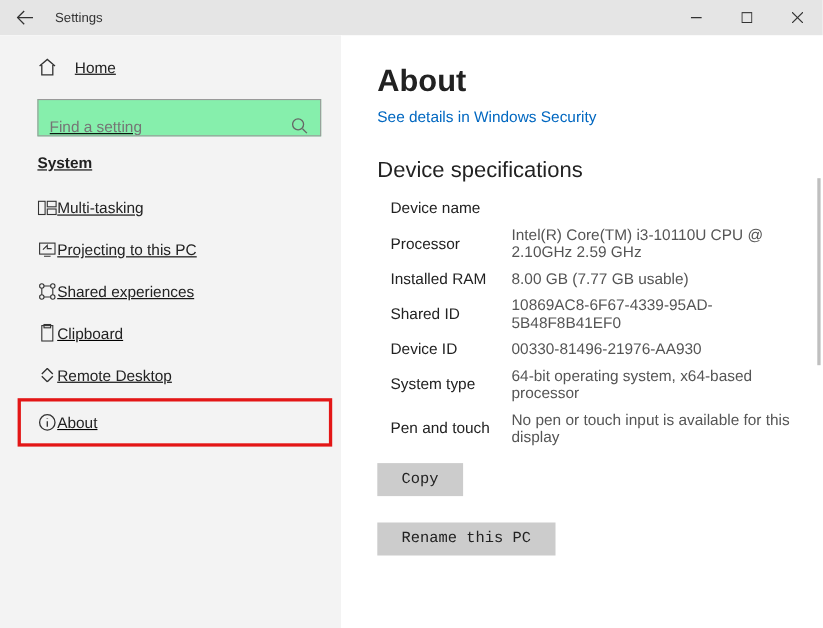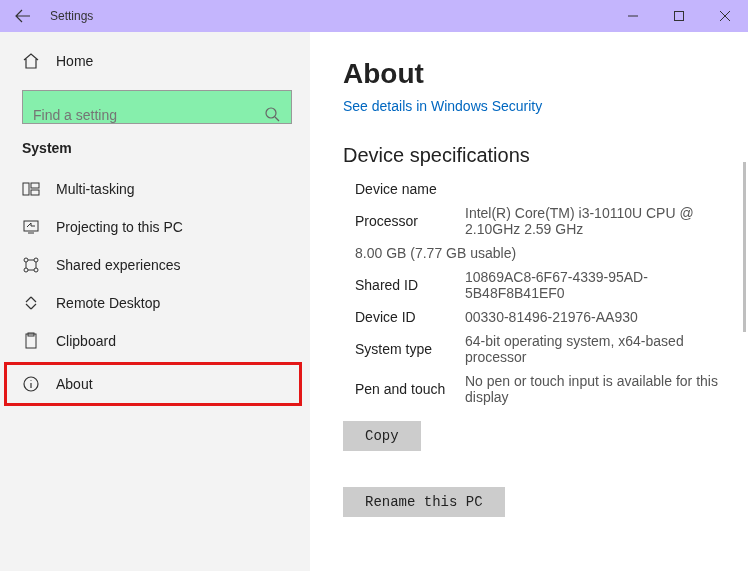--- a/index.html
+++ b/index.html
@@ -1,41 +1,41 @@
 <!DOCTYPE html>
 <html><head>
   <meta charset="utf-8">
   <style>
     * { margin: 0; padding: 0; box-sizing: border-box; font-family: "Segoe UI", sans-serif; }
     body { width: 748px; height: 571px; background: #fff; display: flex; flex-direction: column; overflow: hidden; }
-    .titlebar { height: 32px; display: flex; align-items: center; background: #c4b5fd; justify-content: space-between; }
+    .titlebar { height: 32px; display: flex; align-items: center; background: #e5e5e5; justify-content: space-between; }
     .back-btn { width: 46px; height: 32px; display: flex; align-items: center; justify-content: center; cursor: pointer; }
     .app-title { font-size: 12px; color: #333; margin-left: 4px; }
     .win-controls { margin-left: auto; display: flex; }
     .win-btn { width: 46px; height: 32px; display: flex; align-items: center; justify-content: center; cursor: pointer; }
     .content { flex: 1; display: flex; overflow: hidden; }
-    .sidebar { width: 310px; background: #f3f3f3; padding: 12px 0 0 4px; overflow: hidden; }
+    .sidebar { width: 310px; background: #f3f3f3; padding: 12px 0 0 16px; overflow: hidden; text-decoration: underline; }
     .home-row { display: flex; align-items: center; padding: 8px 18px; cursor: pointer; gap: 16px; }
     .home-row span.label { font-size: 14px; color: #222; }
     .search-box { margin: 12px 18px 12px 18px; border: 1px solid #999; background: #86efac; height: 34px; display: flex; align-items: flex-end; padding: 0 10px; }
     .search-box input { flex: 1; border: none; background: transparent; outline: none; font-size: 14px; color: #666; }
     .section-header { font-size: 14px; font-weight: 600; color: #222; padding: 4px 18px 14px 18px; }
-    .nav-item { display: flex; align-items: center; padding: 10px 18px; gap: 16px; cursor: pointer; }
+    .nav-item { display: flex; align-items: center; padding: 10px 18px; gap: 0; cursor: pointer; }
     .nav-item .label { font-size: 14px; color: #222; }
     .nav-item.highlighted { border: 3px solid #e31616; margin: 2px 8px 2px 0; padding: 10px 18px 10px 15px; }
     .main { flex: 1; padding: 26px 20px 0 32px; overflow-y: auto; position: relative; border-left: 1px solid #fff; }
     .scroll-marker { position: absolute; right: 2px; top: 130px; width: 3px; height: 170px; background: #bfbfbf; }
     h1.page-title { font-size: 28px; font-weight: 600; color: #222; margin-bottom: 8px; }
     .link { color: #0067c0; font-size: 14px; cursor: pointer; }
     h2.subheader { font-size: 20px; font-weight: 500; color: #222; margin-top: 30px; margin-bottom: 14px; }
     .spec-row { display: flex; align-items: center; margin-bottom: 8px; margin-left: 12px; }
     .spec-label { width: 110px; font-size: 14px; color: #222; flex-shrink: 0; }
     .spec-value { font-size: 14px; color: #555; flex: 1; }
     .btn { display: inline-block; background: #cccccc; border: none; padding: 7px 22px; font-size: 14px; color: #222; cursor: pointer; margin-top: 8px; font-family: Liberation Mono, monospace; }
-    .btn.rename { margin-top: 36px; }
+    .btn.rename { margin-top: 24px; }
     .icon { width: 18px; height: 18px; display: inline-flex; align-items: center; justify-content: center; flex-shrink: 0; }
     svg { display: block; }
   </style>
 </head>
 <body>
 
 <div class="titlebar">
   <div class="back-btn">
     <svg width="16" height="16" viewBox="0 0 16 16">
         <path d="M7 2 L1 8 L7 14 M1 8 L15 8" stroke="#333" stroke-width="1.2" fill="none"></path>
@@ -114,34 +114,34 @@
             <circle cx="14" cy="14" r="2" stroke="#333" fill="none"></circle>
             <path d="M6 4 H12 M4 6 V12 M14 6 V12 M6 14 H12" stroke="#333"></path>
           </svg>
       </span>
       <span class="label">Shared experiences</span>
     </div>
 
     <div class="nav-item">
       <span class="icon">
         <svg width="18" height="18" viewBox="0 0 18 18">
-            <path d="M4 8 L9 3 M9 3 L14 8 M4 10 L9 15 M9 15 L14 10" stroke="#333" fill="none" stroke-width="1.2"></path>
+            <rect x="4" y="2" width="10" height="14" stroke="#333" fill="none"></rect>
+            <rect x="6" y="1" width="6" height="3" stroke="#333" fill="none"></rect>
           </svg>
       </span>
-      <span class="label">Remote Desktop</span>
+      <span class="label">Clipboard</span>
     </div>
 
     <div class="nav-item">
       <span class="icon">
         <svg width="18" height="18" viewBox="0 0 18 18">
-            <rect x="4" y="2" width="10" height="14" stroke="#333" fill="none"></rect>
-            <rect x="6" y="1" width="6" height="3" stroke="#333" fill="none"></rect>
+            <path d="M4 8 L9 3 M9 3 L14 8 M4 10 L9 15 M9 15 L14 10" stroke="#333" fill="none" stroke-width="1.2"></path>
           </svg>
       </span>
-      <span class="label">Clipboard</span>
+      <span class="label">Remote Desktop</span>
     </div>
 
     <div class="nav-item highlighted">
       <span class="icon">
         <svg width="18" height="18" viewBox="0 0 18 18">
             <circle cx="9" cy="9" r="7" stroke="#333" fill="none" stroke-width="1.2"></circle>
             <line x1="9" y1="5" x2="9" y2="5.5" stroke="#333" stroke-width="1.5"></line>
             <line x1="9" y1="8" x2="9" y2="13" stroke="#333" stroke-width="1.2"></line>
           </svg>
       </span>
@@ -156,20 +156,21 @@
     <h2 class="subheader">Device specifications</h2>
 
     <div class="spec-row">
       <div class="spec-label">Device name</div>
     </div>
     <div class="spec-row">
       <div class="spec-label">Processor</div>
       <div class="spec-value">Intel(R) Core(TM) i3-10110U CPU @ 2.10GHz   2.59 GHz</div>
     </div>
     <div class="spec-row">
+      <div class="spec-label">Installed RAM</div>
       <div class="spec-value">8.00 GB (7.77 GB usable)</div>
     </div>
     <div class="spec-row">
       <div class="spec-label">Shared ID</div>
       <div class="spec-value">10869AC8-6F67-4339-95AD-5B48F8B41EF0</div>
     </div>
     <div class="spec-row">
       <div class="spec-label">Device ID</div>
       <div class="spec-value">00330-81496-21976-AA930</div>
     </div>

